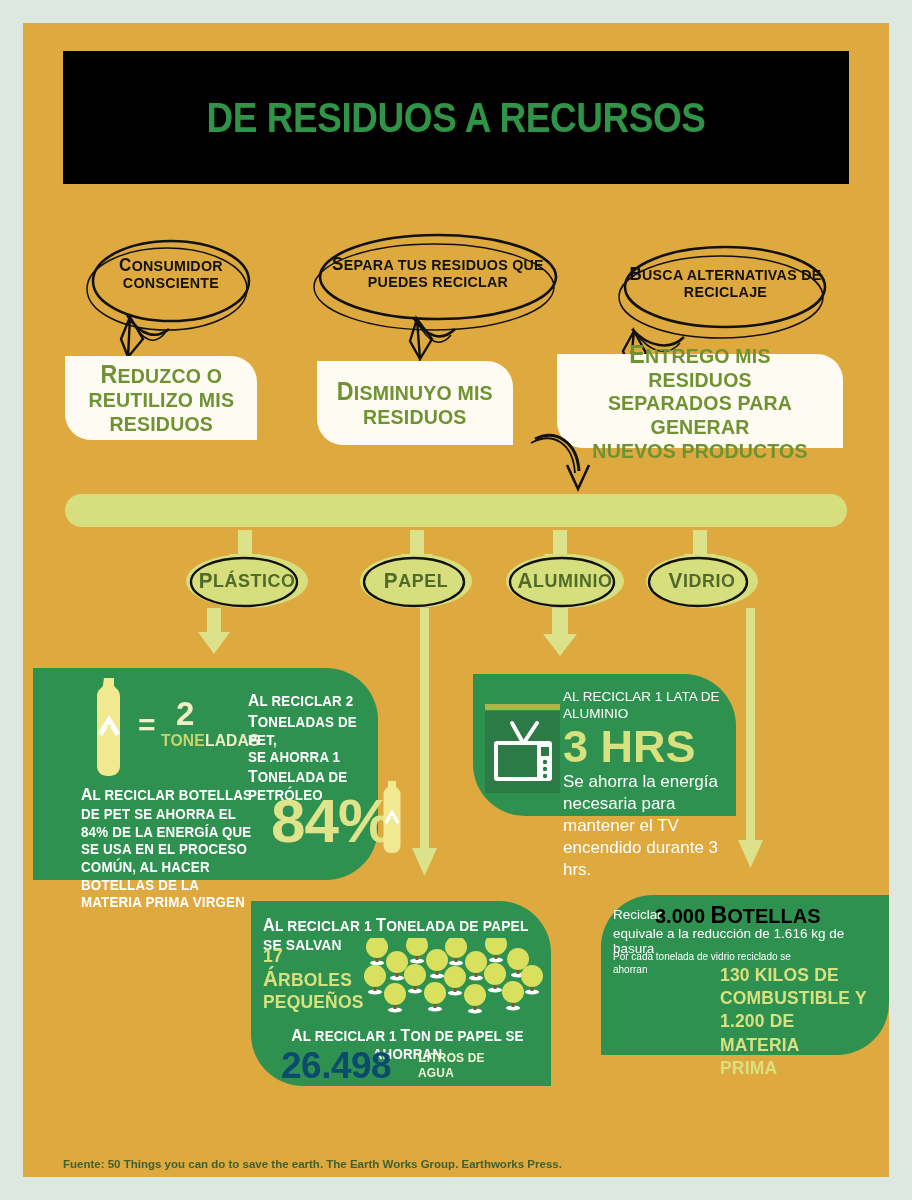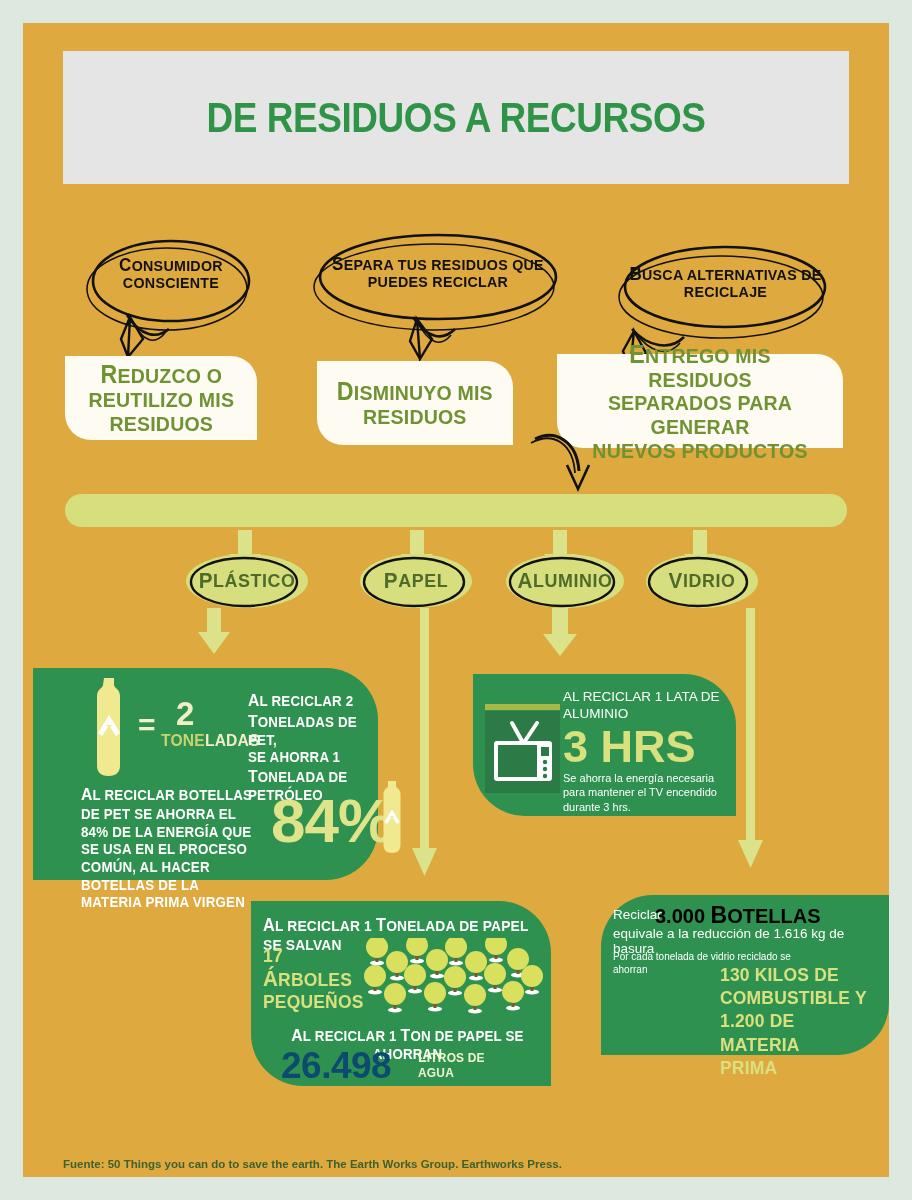--- a/index.html
+++ b/index.html
@@ -13,21 +13,21 @@
     position:absolute;left:23px;top:23px;
     width:866px;height:1154px;
     background:#dea93f;
     overflow:hidden;
   }
   .abs{position:absolute;}
 
   
   #title-card{
     left:40px;top:28px;width:786px;height:133px;
-    background:#e5e5e5;
+    background:#000000;
   }
   #title-text{
     position:absolute;left:0;top:0;width:100%;height:100%;
     display:flex;align-items:center;justify-content:center;
     color:#2f9447;
     font-family:"Liberation Sans Narrow","Liberation Sans",sans-serif;
     font-weight:bold;font-size:42px;letter-spacing:-0.5px;
     transform:scaleX(0.88);transform-origin:center;
     text-align:center;white-space:nowrap;
   }
@@ -118,21 +118,21 @@
   #pet-text{left:225px;top:668px;width:120px;font-size:14.5px;line-height:1.2;}
   #pet-body{left:58px;top:762px;width:190px;font-size:14.5px;line-height:1.22;}
   #pct84{left:248px;top:762px;color:#dfe48a;font-size:62px;font-weight:bold;font-family:"Liberation Sans Narrow","Liberation Sans",sans-serif;letter-spacing:-1px;}
   #bottle2{left:352px;top:758px;}
 
   
   #tv-box{left:462px;top:688px;width:75px;height:82px;background:#2c7b46;}
   #tv-bar{left:462px;top:681px;width:75px;height:6px;background:#a9b949;}
   #alu-head{left:540px;top:666px;width:170px;font-size:13.5px;line-height:1.25;color:#ffffff;}
   #alu-big{left:540px;top:698px;color:#d9e07e;font-size:45px;font-weight:bold;font-family:"Liberation Sans",sans-serif;letter-spacing:0px;}
-  #alu-sub{left:540px;top:748px;width:165px;font-size:11px;line-height:1.3;color:#ffffff;}
+  #alu-sub{left:540px;top:748px;width:165px;font-size:17px;line-height:1.3;color:#ffffff;}
 
   
   #papel-head{left:240px;top:892px;width:290px;font-size:15px;}
   #papel-17{left:240px;top:922px;width:110px;font-size:19px;line-height:1.12;color:#d9e07e;}
   #trees{left:338px;top:915px;width:185px;height:85px;}
   #papel-sub{left:252px;top:1003px;width:265px;font-size:14.5px;text-align:center;}
   #papel-num{left:258px;top:1022px;color:#0c4a6e;font-size:37px;font-weight:bold;font-family:"Liberation Sans Narrow","Liberation Sans",sans-serif;letter-spacing:-0.5px;}
   #papel-unit{left:395px;top:1025px;width:90px;font-size:13px;line-height:1.12;color:#f0f5d0;}
 
   

